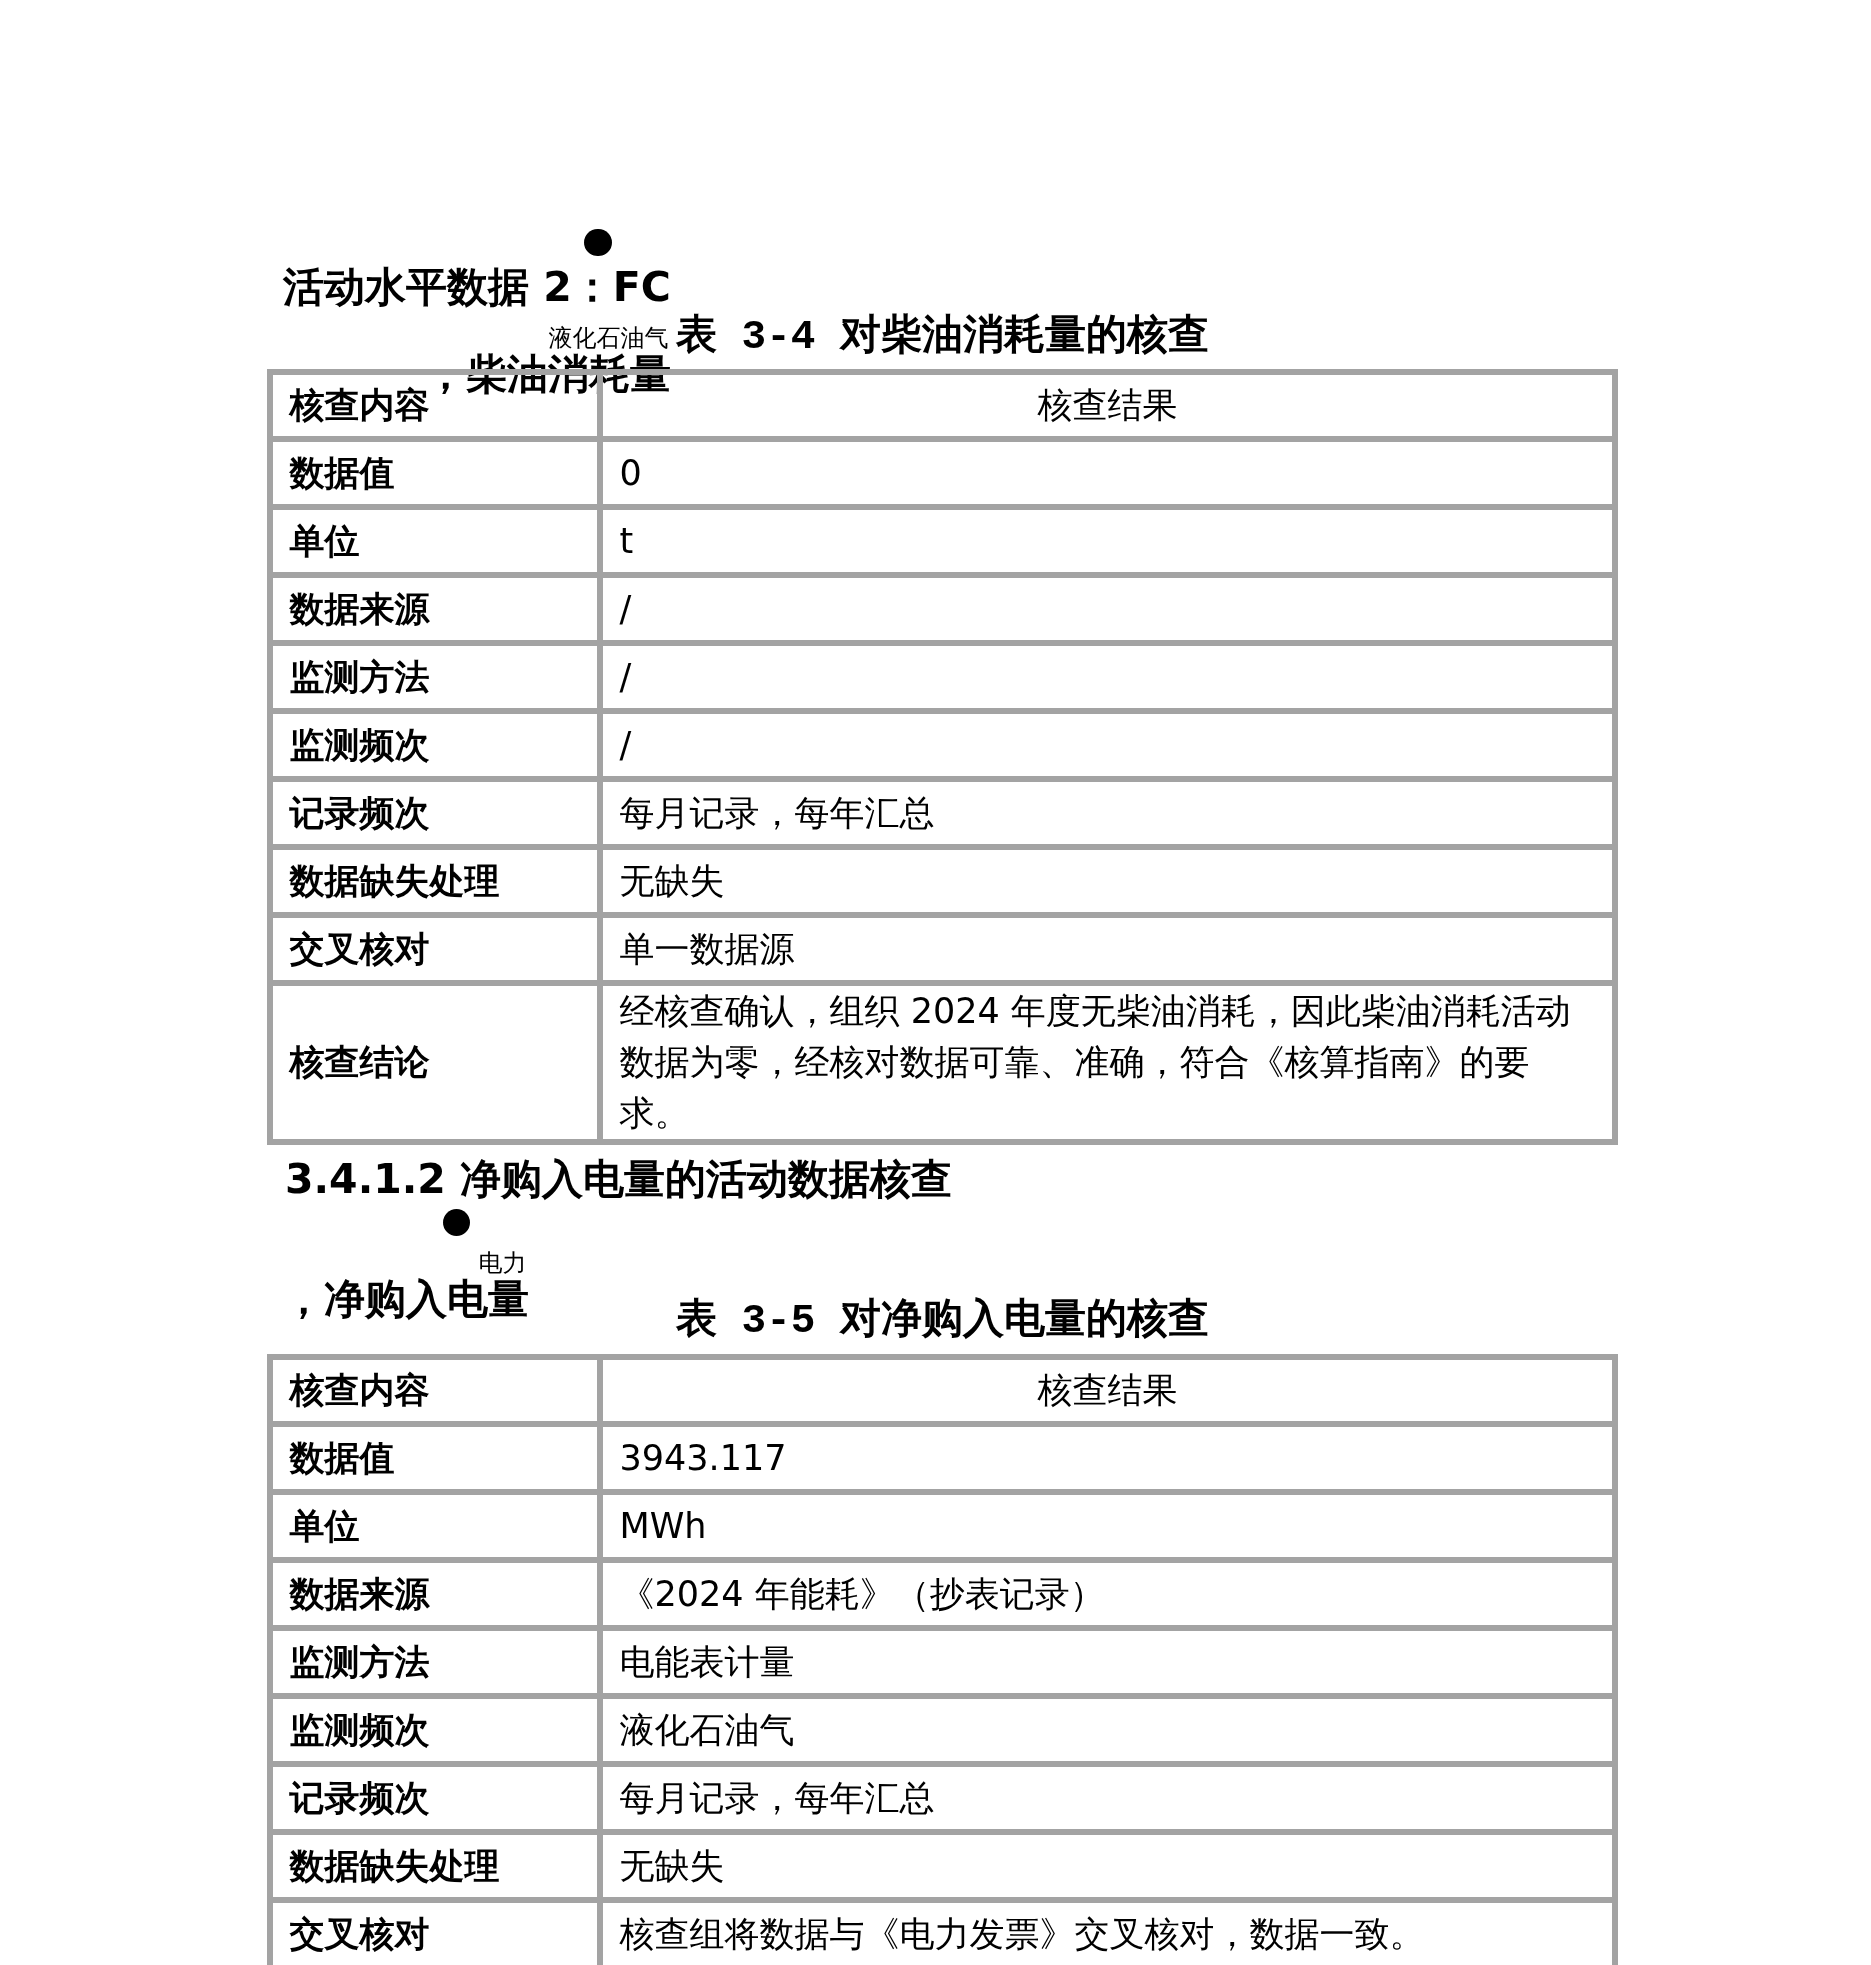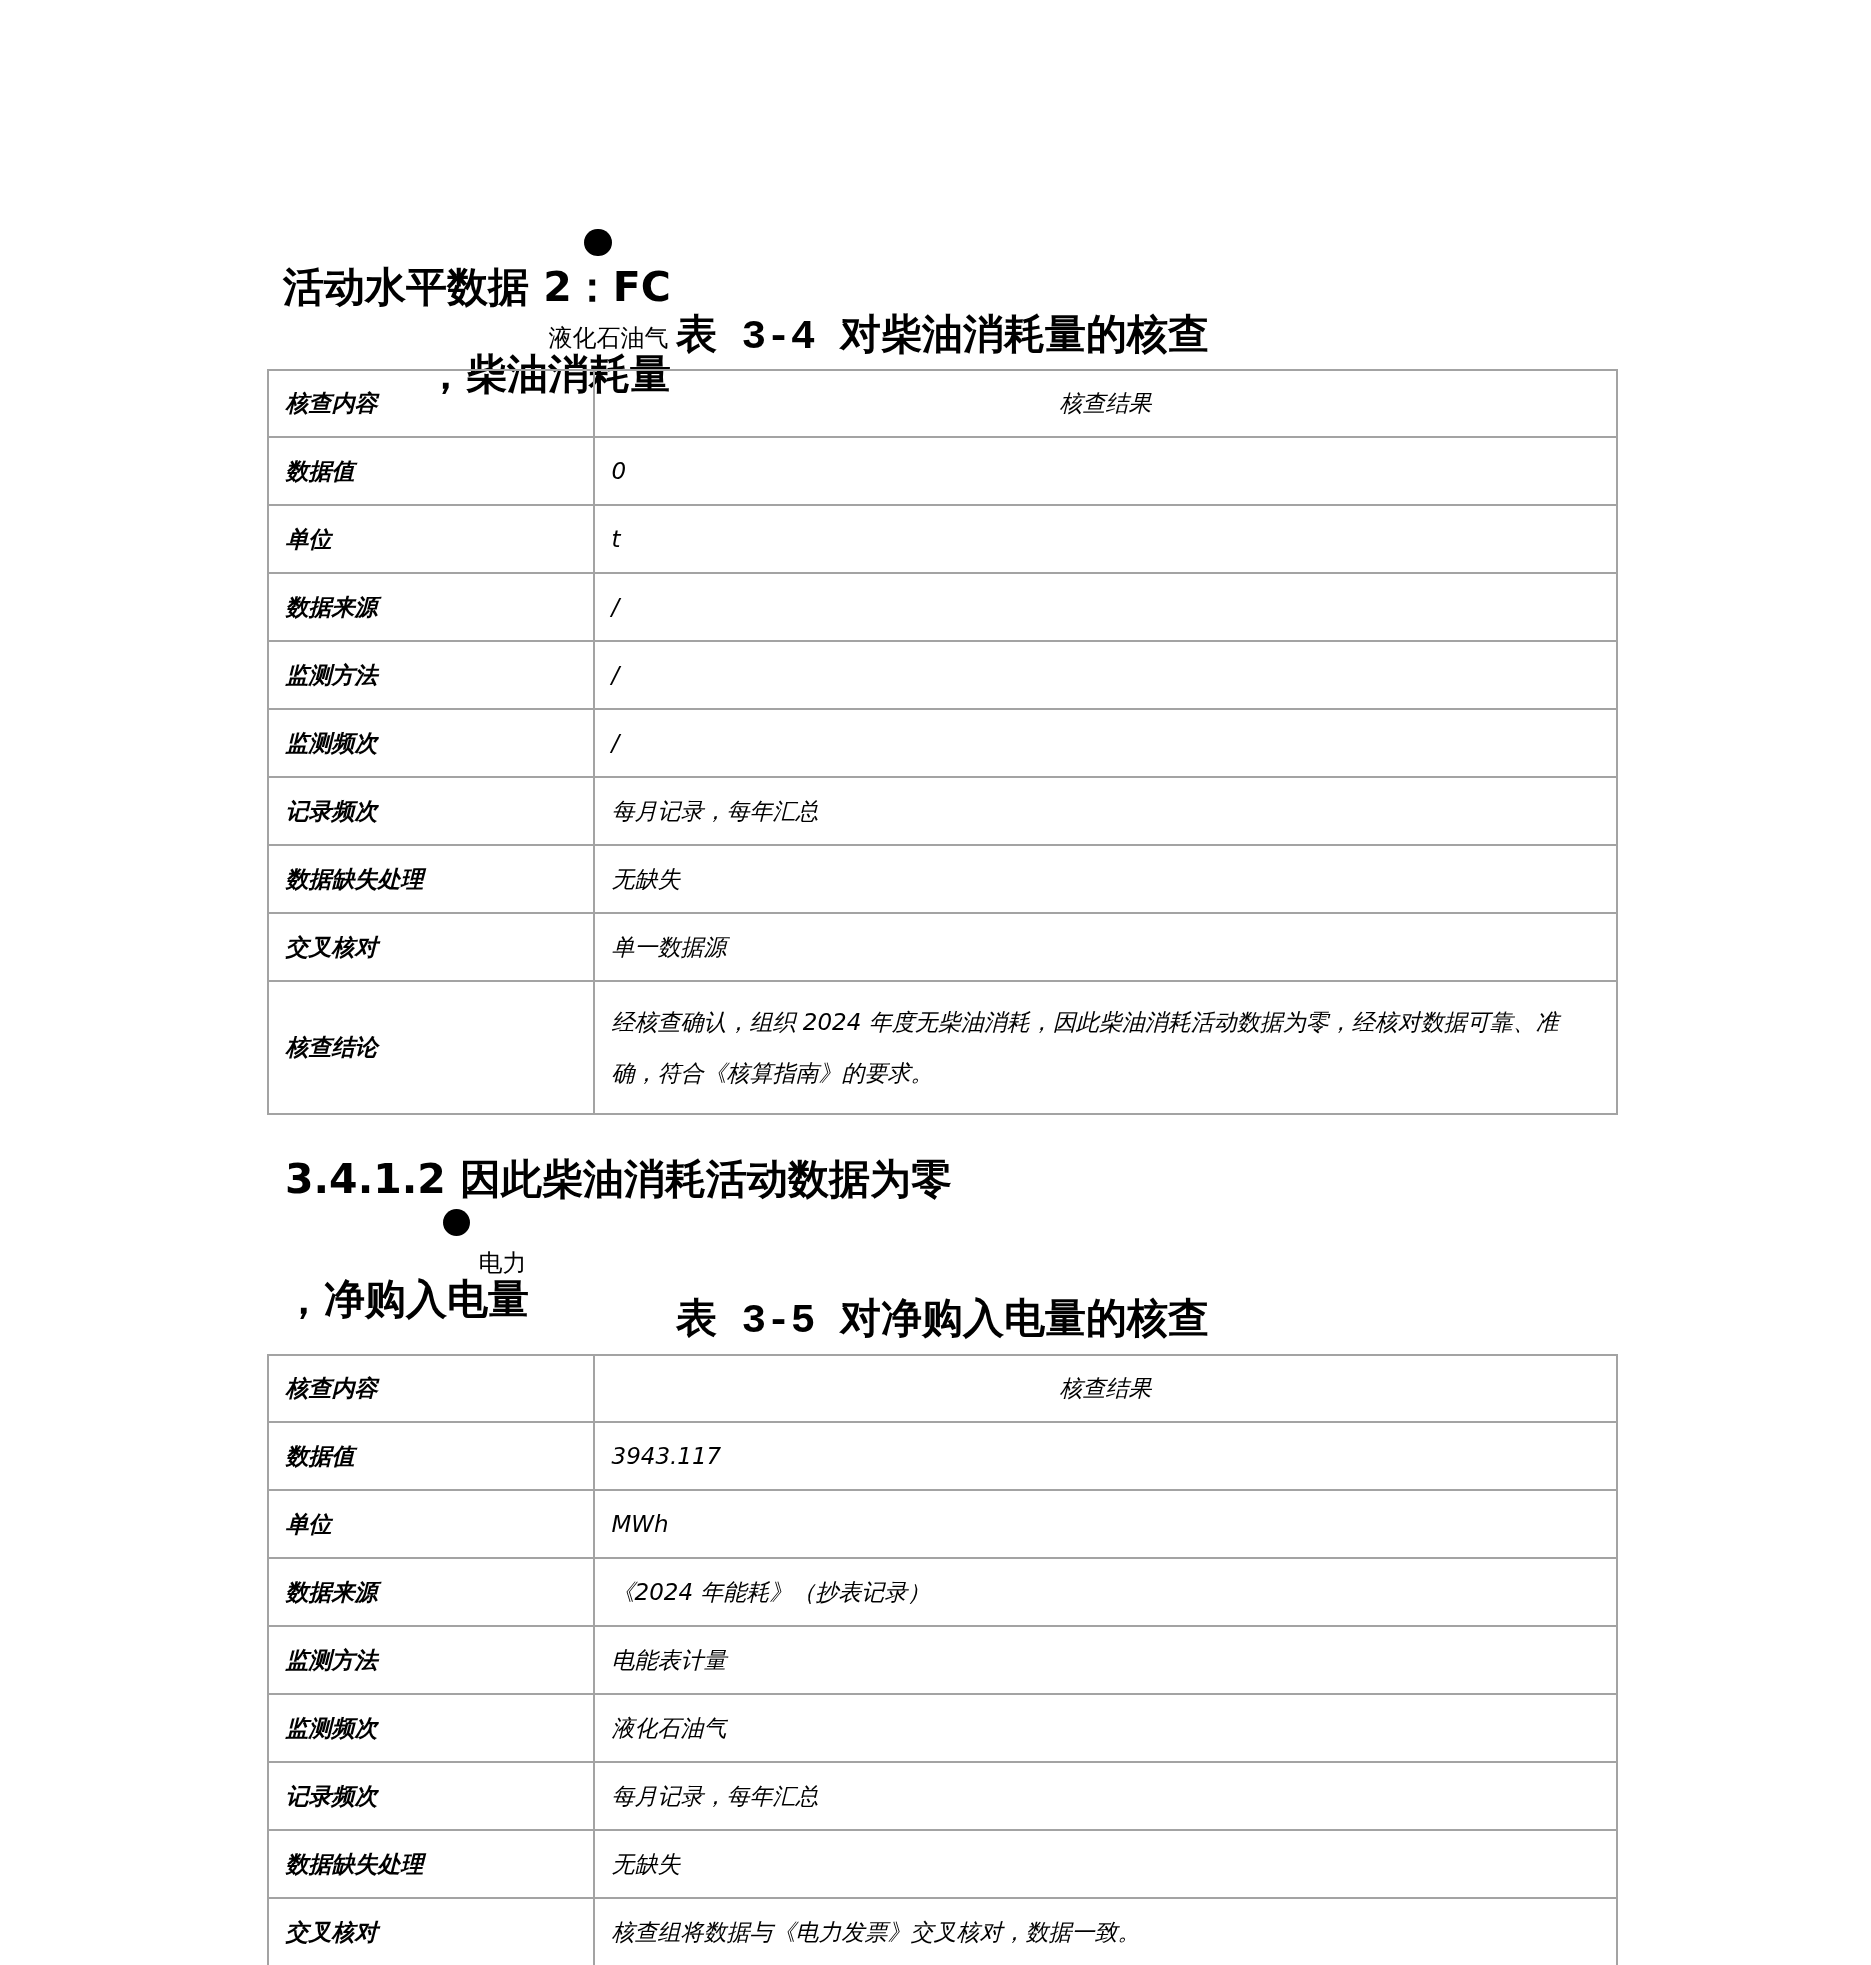--- a/index.html
+++ b/index.html
@@ -4,21 +4,21 @@
 <style>
   html, body { margin:0; padding:0; background:#ffffff; }
   body { width:1872px; height:2647px; position:relative; overflow:hidden;
          font-family:"DejaVu Sans","Liberation Sans",sans-serif; color:#000; }
   .bullet-line { position:absolute; left:283px; font-size:41px; font-weight:bold; display:flex; align-items:flex-end; white-space:nowrap;flex-direction:column; }
   .bullet-dot { display:inline-block; width:27.5px; height:27.5px; border-radius:50%; background:#000; margin-right:59px; position:relative; top:-3.1px; }
   .sub { font-size:24px; font-weight:normal; position:relative; top:7px; margin:0 2.4px; }
   .heading { position:absolute; left:285px; font-size:41px; font-weight:bold; white-space:nowrap; }
   .caption { position:absolute; left:267px; width:1351px; text-align:center; font-size:41px; font-weight:bold; font-family:Liberation Mono, monospace; white-space:nowrap; }
   table.chk { position:absolute; left:267px; width:1351px; border-collapse:collapse; table-layout:fixed; }
-  table.chk td { border:2px solid #a3a3a3; font-size:23px; padding:0 16.5px; vertical-align:middle; line-height:51px;font-style:italic; }
+  table.chk td { border:6px solid #a3a3a3; font-size:35px; padding:0 16.5px; vertical-align:middle; line-height:51px; }
   table.chk td.k { width:291px; font-weight:bold; }
   table.chk td.v { font-weight:normal; }
   table.chk td.hdr { text-align:center; }
 </style>
 </head>
 <body>
 
 <div class="bullet-line" style="top:232px;">
   <span class="bullet-dot"></span>
   <span>活动水平数据 2：FC</span>
@@ -66,21 +66,21 @@
         <td class="k">交叉核对</td>
         <td class="v">单一数据源</td>
       </tr>
   <tr style="height:133px;">
         <td class="k">核查结论</td>
         <td class="v">经核查确认，组织 2024 年度无柴油消耗，因此柴油消耗活动数据为零，经核对数据可靠、准确，符合《核算指南》的要求。</td>
       </tr>
 </tbody>
   </table>
 
-<div class="heading" style="top:1152px;">3.4.1.2 因此柴油消耗活动数据为零</div>
+<div class="heading" style="top:1152px;">3.4.1.2 净购入电量的活动数据核查</div>
 
 <div class="bullet-line" style="top:1212px;">
   <span class="bullet-dot"></span>
   <span class="sub">电力</span>
   <span>，净购入电量</span>
 </div>
 
 <div class="caption" style="top:1291px;">表 3-5  对净购入电量的核查</div>
 
 <table class="chk" style="top:1354px;">

